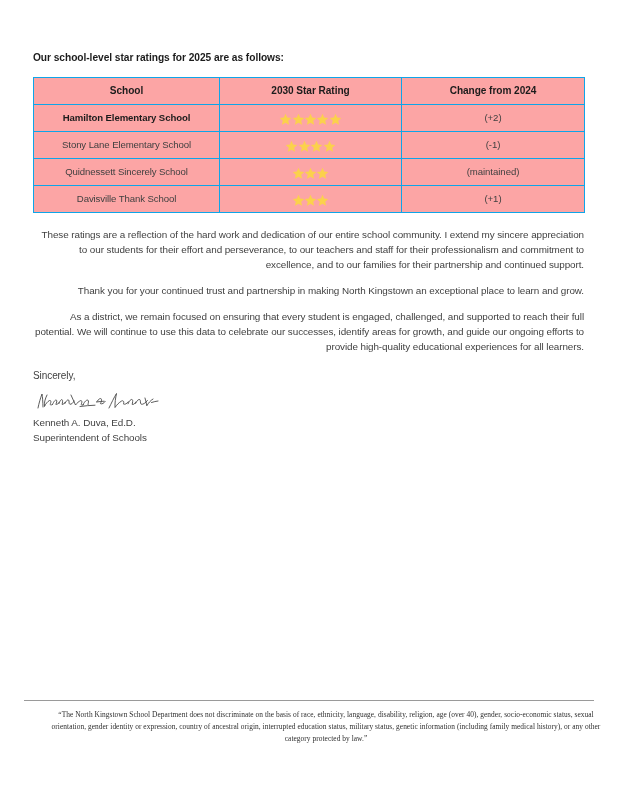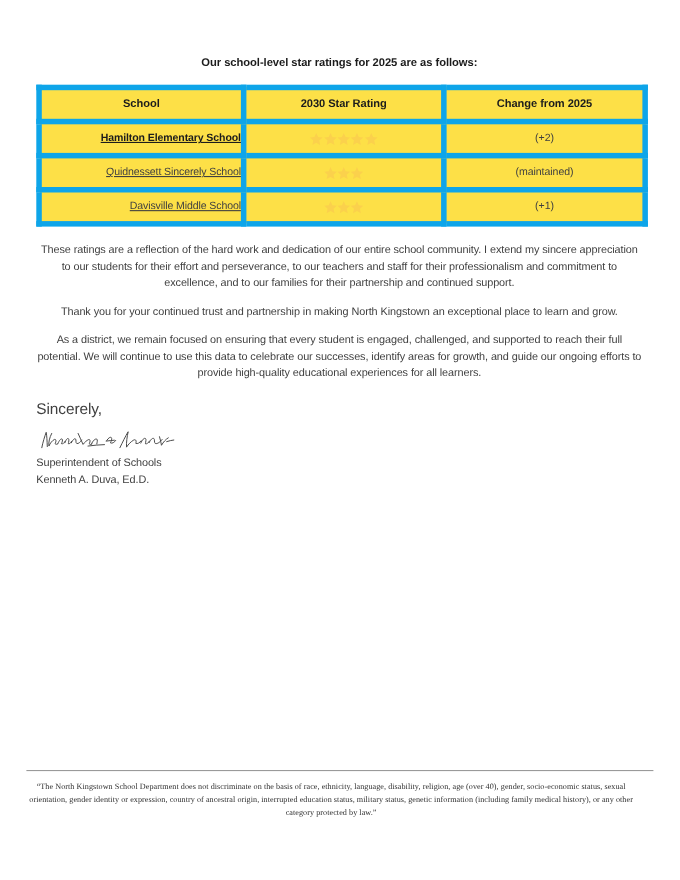--- a/index.html
+++ b/index.html
@@ -33,60 +33,58 @@
     width: 551px;
   }
 
   .intro-line {
     font-size: 10.2px;
     font-weight: bold;
     color: #1c1c1c;
     letter-spacing: -0.05px;
     margin: 0 0 12px 0;
     line-height: 1.25;
-    text-align: center;
   }
 
   
   table.ratings {
     width: 551px;
     border-collapse: collapse;
     table-layout: fixed;
     margin: 0;
   }
   table.ratings th,
   table.ratings td {
-    border: 5px solid #0ea5e9;
+    border: 1px solid #0ea5e9;
     padding: 0;
     vertical-align: middle;
-    background: #fde047;
+    background: #fca5a5;
   }
   col.c-school  { width: 186px; }
   col.c-rating  { width: 182px; }
   col.c-change  { width: 183px; }
 
   table.ratings th {
     height: 26px;
     text-align: center;
     font-size: 10.1px;
     font-weight: bold;
     color: #1c1c1c;
     letter-spacing: -0.05px;
   }
   table.ratings td {
     height: 26px;
     font-size: 9.6px;
     color: #404040;
   }
   td.school-cell {
-    text-align: right;
+    text-align: center;
     padding-left: 5px;
     letter-spacing: -0.1px;
     white-space: nowrap;
-    text-decoration: underline;
   }
   td.school-cell.bold { font-weight: bold; color: #1c1c1c; }
   td.rating-cell { text-align: center; }
   td.change-cell { text-align: center; letter-spacing: -0.05px; }
 
   .stars {
     display: inline-block;
     line-height: 1;
     white-space: nowrap;
     font-size: 0;
@@ -96,26 +94,26 @@
   
   .body-copy {
     margin-top: 14px;
   }
   .body-copy p {
     font-size: 9.9px;
     line-height: 1.52;
     color: #3f3f3f;
     margin: 0 0 11px 0;
     letter-spacing: -0.08px;
-    text-align: center;
+    text-align: right;
   }
 
   .signoff {
     margin-top: 14px;
-    font-size: 14px;
+    font-size: 10px;
     line-height: 1.52;
     color: #3f3f3f;
     letter-spacing: -0.08px;
   }
 
   .signature {
     margin: 8px 0 3px 2px;
     height: 22px;
     width: 130px;
   }
@@ -132,21 +130,21 @@
   .footer-rule {
     position: absolute;
     left: 24px;
     top: 700px;
     width: 570px;
     height: 1px;
     background: #9a9a9a;
   }
   .footer {
     position: absolute;
-    left: 16px;
+    left: 41px;
     top: 709px;
     width: 570px;
     text-align: center;
     font-family: "Liberation Serif", serif;
     font-size: 7.4px;
     line-height: 1.6;
     color: #2e2e2e;
     letter-spacing: 0.05px;
   }
 </style>
@@ -162,52 +160,65 @@
     <table class="ratings">
       <colgroup>
         <col class="c-school">
         <col class="c-rating">
         <col class="c-change">
       </colgroup>
       <thead>
         <tr>
           <th>School</th>
           <th>2030 Star Rating</th>
-          <th>Change from 2025</th>
+          <th>Change from 2024</th>
         </tr>
       </thead>
       <tbody id="ratings-body">
           <tr>
             <td class="school-cell bold">Hamilton Elementary School</td>
             <td class="rating-cell"><span class="stars"><svg width="13" height="13" viewBox="0 0 24 24">
                   <path d="M12 1.6l3.1 6.9 7.5.8-5.6 5.1 1.6 7.4L12 18.1 5.4 21.8 7 14.4 1.4 9.3l7.5-.8z" fill="#FBD14C"></path>
                 </svg><svg width="13" height="13" viewBox="0 0 24 24">
                   <path d="M12 1.6l3.1 6.9 7.5.8-5.6 5.1 1.6 7.4L12 18.1 5.4 21.8 7 14.4 1.4 9.3l7.5-.8z" fill="#FBD14C"></path>
                 </svg><svg width="13" height="13" viewBox="0 0 24 24">
                   <path d="M12 1.6l3.1 6.9 7.5.8-5.6 5.1 1.6 7.4L12 18.1 5.4 21.8 7 14.4 1.4 9.3l7.5-.8z" fill="#FBD14C"></path>
                 </svg><svg width="13" height="13" viewBox="0 0 24 24">
                   <path d="M12 1.6l3.1 6.9 7.5.8-5.6 5.1 1.6 7.4L12 18.1 5.4 21.8 7 14.4 1.4 9.3l7.5-.8z" fill="#FBD14C"></path>
                 </svg><svg width="13" height="13" viewBox="0 0 24 24">
                   <path d="M12 1.6l3.1 6.9 7.5.8-5.6 5.1 1.6 7.4L12 18.1 5.4 21.8 7 14.4 1.4 9.3l7.5-.8z" fill="#FBD14C"></path>
                 </svg></span></td>
             <td class="change-cell">(+2)</td>
           </tr>
           <tr>
+            <td class="school-cell">Stony Lane Elementary School</td>
+            <td class="rating-cell"><span class="stars"><svg width="13" height="13" viewBox="0 0 24 24">
+                  <path d="M12 1.6l3.1 6.9 7.5.8-5.6 5.1 1.6 7.4L12 18.1 5.4 21.8 7 14.4 1.4 9.3l7.5-.8z" fill="#FBD14C"></path>
+                </svg><svg width="13" height="13" viewBox="0 0 24 24">
+                  <path d="M12 1.6l3.1 6.9 7.5.8-5.6 5.1 1.6 7.4L12 18.1 5.4 21.8 7 14.4 1.4 9.3l7.5-.8z" fill="#FBD14C"></path>
+                </svg><svg width="13" height="13" viewBox="0 0 24 24">
+                  <path d="M12 1.6l3.1 6.9 7.5.8-5.6 5.1 1.6 7.4L12 18.1 5.4 21.8 7 14.4 1.4 9.3l7.5-.8z" fill="#FBD14C"></path>
+                </svg><svg width="13" height="13" viewBox="0 0 24 24">
+                  <path d="M12 1.6l3.1 6.9 7.5.8-5.6 5.1 1.6 7.4L12 18.1 5.4 21.8 7 14.4 1.4 9.3l7.5-.8z" fill="#FBD14C"></path>
+                </svg></span></td>
+            <td class="change-cell">(-1)</td>
+          </tr>
+          <tr>
             <td class="school-cell">Quidnessett Sincerely School</td>
             <td class="rating-cell"><span class="stars"><svg width="13" height="13" viewBox="0 0 24 24">
                   <path d="M12 1.6l3.1 6.9 7.5.8-5.6 5.1 1.6 7.4L12 18.1 5.4 21.8 7 14.4 1.4 9.3l7.5-.8z" fill="#FBD14C"></path>
                 </svg><svg width="13" height="13" viewBox="0 0 24 24">
                   <path d="M12 1.6l3.1 6.9 7.5.8-5.6 5.1 1.6 7.4L12 18.1 5.4 21.8 7 14.4 1.4 9.3l7.5-.8z" fill="#FBD14C"></path>
                 </svg><svg width="13" height="13" viewBox="0 0 24 24">
                   <path d="M12 1.6l3.1 6.9 7.5.8-5.6 5.1 1.6 7.4L12 18.1 5.4 21.8 7 14.4 1.4 9.3l7.5-.8z" fill="#FBD14C"></path>
                 </svg></span></td>
             <td class="change-cell">(maintained)</td>
           </tr>
           <tr>
-            <td class="school-cell">Davisville Middle School</td>
+            <td class="school-cell">Davisville Thank School</td>
             <td class="rating-cell"><span class="stars"><svg width="13" height="13" viewBox="0 0 24 24">
                   <path d="M12 1.6l3.1 6.9 7.5.8-5.6 5.1 1.6 7.4L12 18.1 5.4 21.8 7 14.4 1.4 9.3l7.5-.8z" fill="#FBD14C"></path>
                 </svg><svg width="13" height="13" viewBox="0 0 24 24">
                   <path d="M12 1.6l3.1 6.9 7.5.8-5.6 5.1 1.6 7.4L12 18.1 5.4 21.8 7 14.4 1.4 9.3l7.5-.8z" fill="#FBD14C"></path>
                 </svg><svg width="13" height="13" viewBox="0 0 24 24">
                   <path d="M12 1.6l3.1 6.9 7.5.8-5.6 5.1 1.6 7.4L12 18.1 5.4 21.8 7 14.4 1.4 9.3l7.5-.8z" fill="#FBD14C"></path>
                 </svg></span></td>
             <td class="change-cell">(+1)</td>
           </tr>
         </tbody>
@@ -236,22 +247,22 @@
           <path d="M61.5 11 C64 10.6,66.6 10.4,69 10.2"></path>
           <path d="M74 17 C76.5 12,79 6.5,81.5 2.5 C80.5 7,79.8 12,80 16.5 C81.6 14,84 11.5,86.6 10 C88.6 9,89.2 11.2,88.4 13 C90 13.8,92 12.6,93.2 10.8"></path>
           <path d="M93 12.8 C94.4 9.6,96 8,97.2 8.6 C98.2 9.2,97.4 11.8,97.2 13.4 C98.6 13.8,100 12.6,100.8 11"></path>
           <path d="M100.6 12.4 C102 9.4,103.6 8,104.8 8.6 C106 9.4,104.8 12.2,106.2 13.2 C108 13.8,110.6 11.8,112.4 9.5"></path>
           <path d="M110 7 C110.8 9.6,111.4 12.4,111.8 14.8 C113.4 12,115.6 9.4,118 8"></path>
           <path d="M116.5 11.5 C118.8 10.8,121 10.2,123 10"></path>
         </g>
       </svg>
     </div>
 
+    <div class="signer">Kenneth A. Duva, Ed.D.</div>
     <div class="signer">Superintendent of Schools</div>
-    <div class="signer">Kenneth A. Duva, Ed.D.</div>
 
   </div>
 
   <div class="footer-rule"></div>
 
   <div class="footer">“The North Kingstown School Department does not discriminate on the basis of race, ethnicity, language, disability, religion, age (over 40), gender, socio-economic status, sexual orientation, gender identity or expression, country of ancestral origin, interrupted education status, military status, genetic information (including family medical history), or any other category protected by law.”</div>
 
 </div>
 
 </body></html>

